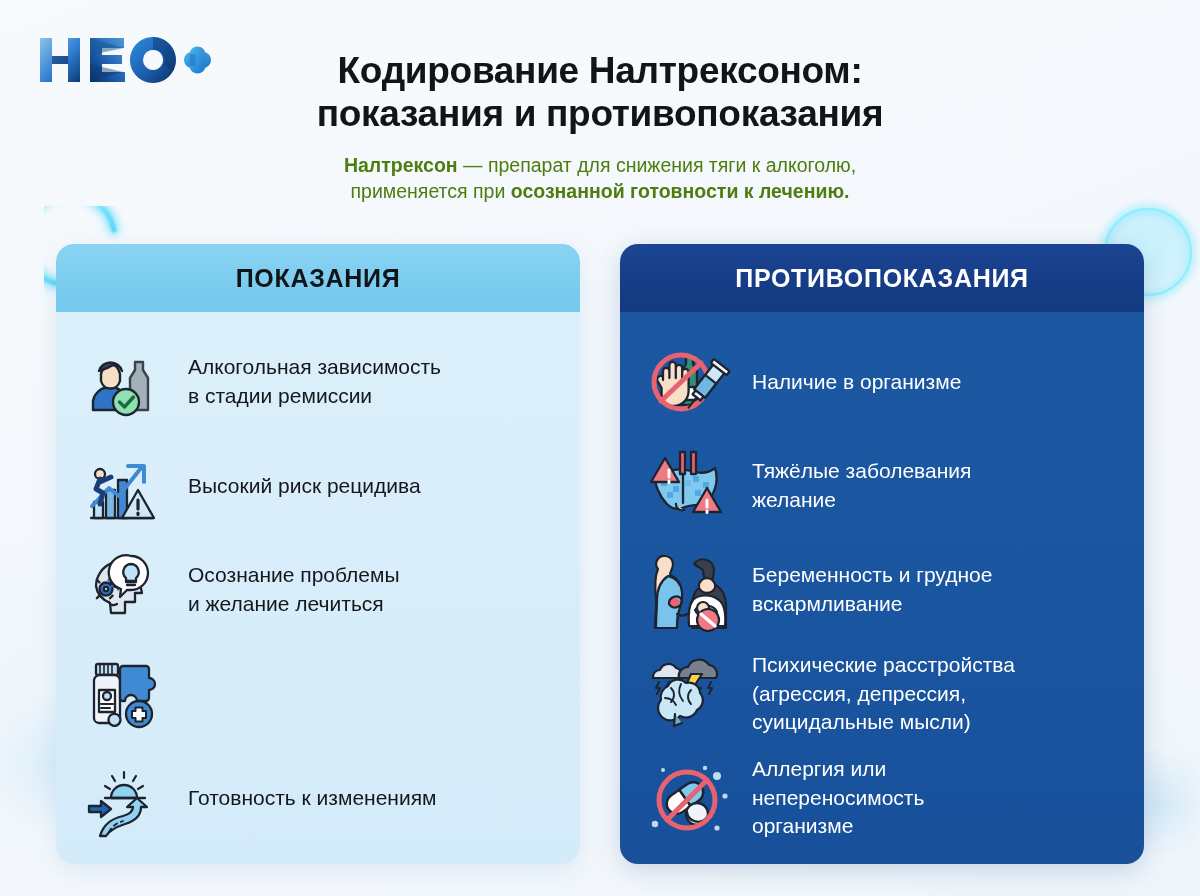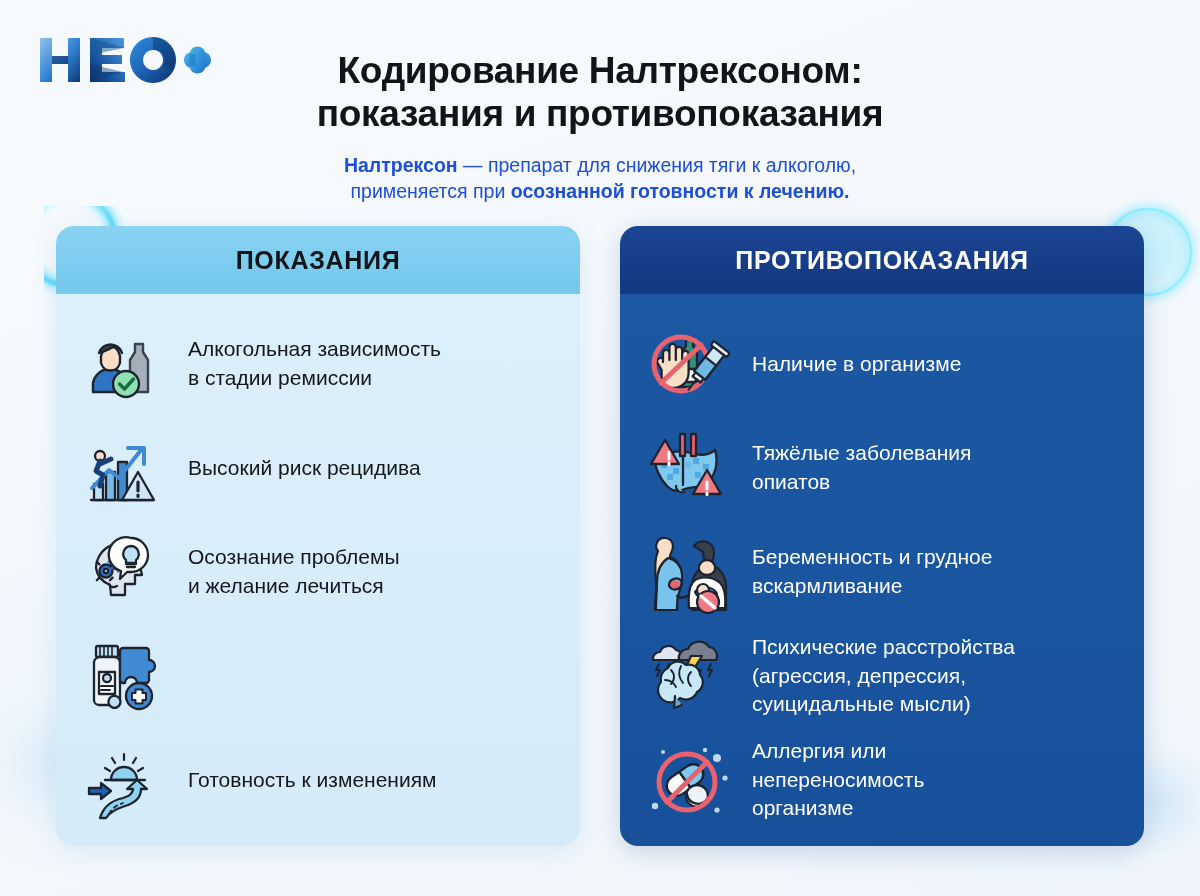--- a/index.html
+++ b/index.html
@@ -24,40 +24,40 @@
   #logo svg { display:block; }
 
   #title-block {
     position:absolute; left:215px; top:28px; width:770px; text-align:center;
   }
   #page-title {
     font-size:37px; font-weight:bold; color:#111418;
     line-height:1.17; letter-spacing:-0.3px;margin-top:21px;
   }
   #subtitle {
-    margin-top:16px; font-size:19.5px; color:#1d4ed8;
+    margin-top:16px; font-size:19.5px; color:#4d7c0f;
     line-height:1.38;
   }
   #subtitle b { font-weight:bold; }
 
   
   .decor { position:absolute; pointer-events:none; }
 
   #decor-crescent { left:44px; top:206px; width:120px; height:110px; }
   #decor-ring { left:1092px; top:196px; width:112px; height:112px; }
   #decor-dot-bl { left:-18px; top:690px; width:150px; height:150px;
      border-radius:50%;
      background:radial-gradient(circle, rgba(168,214,245,.30) 0%, rgba(168,214,245,0) 68%); }
   #decor-dot-br { left:1098px; top:742px; width:120px; height:120px;
      border-radius:50%;
      background:radial-gradient(circle, rgba(150,205,240,.32) 0%, rgba(150,205,240,0) 66%); }
 
   
   .card {
-    position:absolute; top:226px; width:524px; height:620px;
+    position:absolute; top:244px; width:524px; height:620px;
     border-radius:18px; overflow:hidden;
   }
   #card-left  { left:56px;  box-shadow:0 6px 26px rgba(80,150,200,.14); }
   #card-right { left:620px; box-shadow:0 6px 26px rgba(25,70,140,.20); }
 
   .card-header {
     height:68px; display:flex; align-items:center; justify-content:center;
   }
   .card-header-text {
     font-size:25px; font-weight:bold; letter-spacing:.7px;
@@ -362,21 +362,21 @@
             <rect x="44" y="8" width="5" height="22" fill="#e8636f"></rect>
             <path d="M14,10 l14,24 h-28 Z" transform="translate(4,4)" fill="#ef7a84"></path>
             <path d="M18,22 v7 M18,33 v1.4" transform="translate(4,4)" stroke="#ffffff" stroke-width="3"></path>
             <path d="M60,44 l14,24 h-28 Z" fill="#ef7a84"></path>
             <path d="M60,56 v7 M60,67 v1.4" stroke="#ffffff" stroke-width="3"></path>
           </g>
         </svg>
       </div>
       <div class="item-text">
         <div>Тяжёлые заболевания</div>
-        <div>опиатов</div>
+        <div>желание</div>
       </div>
     </div>
 
     <div class="item">
       <div class="item-icon">
         <svg width="84" height="84" viewBox="0 0 84 84">
           <g stroke="#1d2430" stroke-width="2.2" stroke-linejoin="round" stroke-linecap="round">
             <path d="M18,8 a8,8 0 0 1 8,8 c0,5 -3,7 -3,11 c6,2 10,7 11,14 c1,8 -1,14 -3,21 c-1,5 -1,12 -1,18 h-22 c0,-12 2,-22 1,-30 c-1,-9 -2,-20 2,-29 a8,8 0 0 1 7,-13 Z" fill="#fadfc8"></path>
             <path d="M21,28 c8,2 13,8 14,16 c1,9 -2,15 -4,22 c-1,4 -1,10 -1,14 h-21 c0,-11 1,-20 1,-28 c0,-9 2,-18 11,-24 Z" fill="#79c3ec"></path>
             <path d="M34,52 a6,6 0 0 1 11,-3 a6,6 0 0 1 -11,3 Z" transform="translate(-12,4)" fill="#e8636f" stroke="none"></path>

